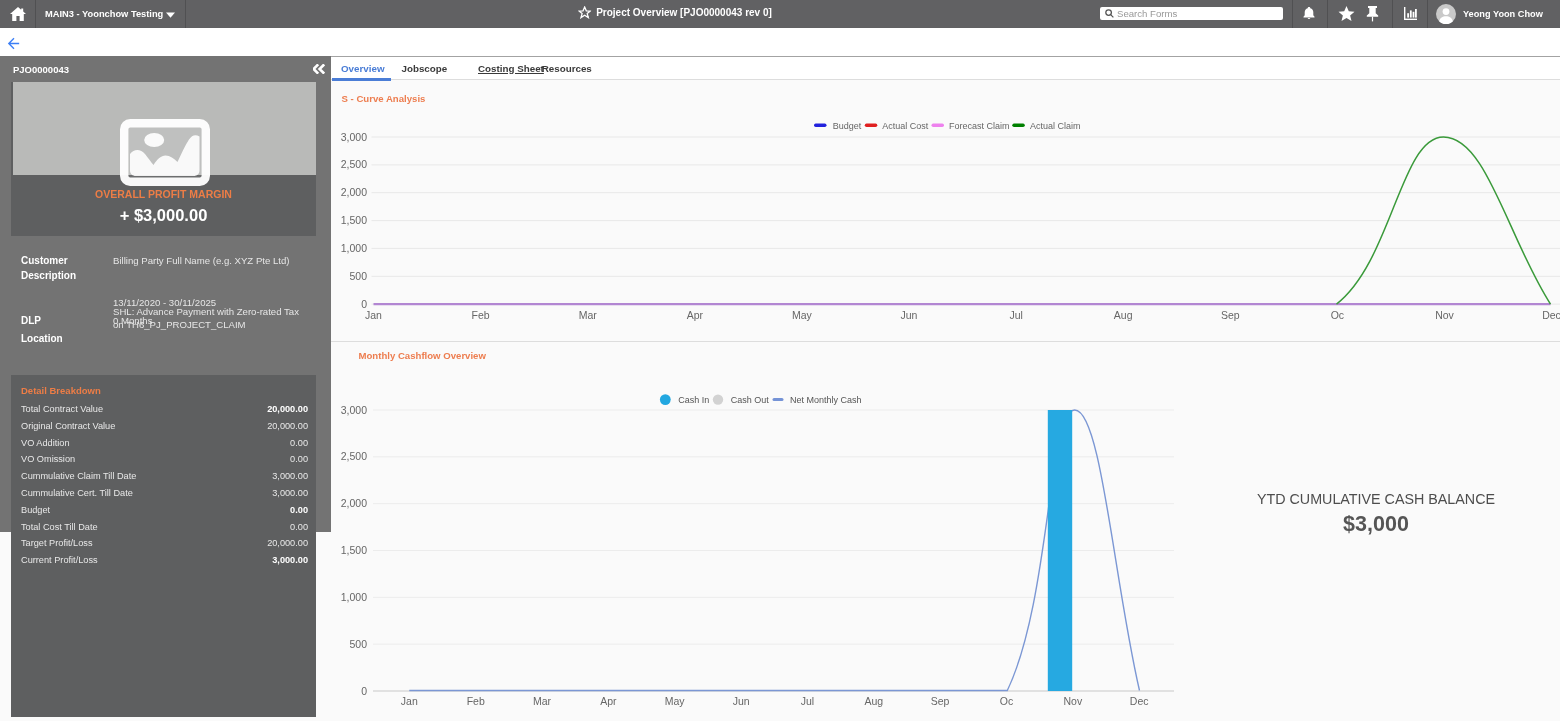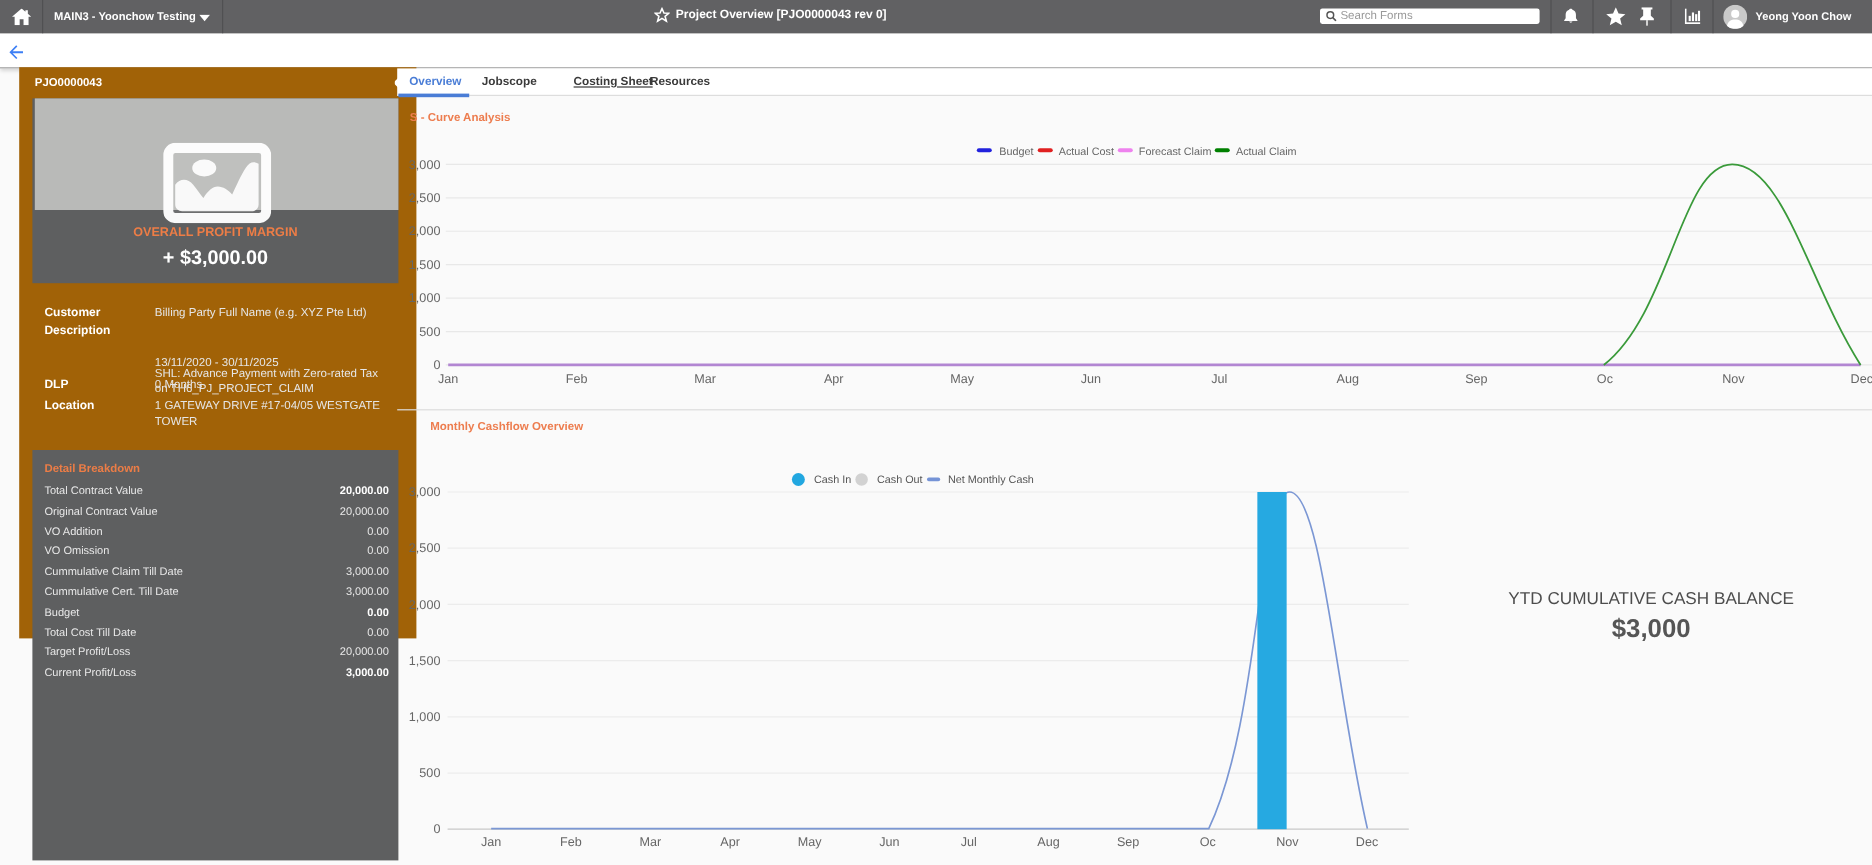--- a/index.html
+++ b/index.html
@@ -8,21 +8,21 @@
 
 
 #topbar { position:absolute; left:0; top:0; width:1560px; height:28px; background:#616163; }
 .sep { position:absolute; top:0; width:1px; height:28px; background:#505052; }
 #topbar .wt { color:#fff; font-weight:bold; font-size:10px; }
 
 
 #backrow { position:absolute; left:0; top:28px; width:1560px; height:29px; background:#fff; border-bottom:1px solid #a3a3a3; box-shadow:0 2px 3px rgba(0,0,0,0.14); }
 
 
-#sidebar { position:absolute; left:16px; top:56px; width:331px; height:476px; background:#a16207; }
+#sidebar { position:absolute; left:0; top:56px; width:331px; height:476px; background:#737373; }
 .panel { position:absolute; left:11px; width:305px; background:#5e5f60; }
 .srow { position:absolute; left:21px; font-size:10px; color:#fff; line-height:12.5px; }
 .slabel { font-weight:bold; color:#fff; }
 .svalue { position:absolute; left:113px; width:200px; font-size:9.6px; color:#e6e6e6; line-height:12.5px; }
 .drow { position:relative; height:16.8px; font-size:9.2px; color:#e8e8e8; }
 .drow .dl { position:absolute; left:10px; top:3px; }
 .drow .dv { position:absolute; right:8px; top:3px; }
 .drow.b .dv { color:#fff; font-weight:bold; }
 
 
@@ -42,21 +42,21 @@
   <svg class="abs" style="left:10px;top:7px" width="16" height="14" viewBox="0 0 16 14">
     <path d="M8 0 L11.2 2.8 L11.2 1.6 L13.2 1.6 L13.2 4.5 L16 7 L13.8 7 L13.8 14 L9.6 14 L9.6 9 L6.4 9 L6.4 14 L2.2 14 L2.2 7 L0 7 Z" fill="#fff"></path>
   </svg>
   <div class="sep" style="left:35px"></div>
   <div class="abs" style="left:45px;top:0;line-height:28px;color:#fff;font-weight:bold;font-size:9.3px;">MAIN3 - Yoonchow Testing</div>
   <svg class="abs" style="left:166px;top:12px" width="9" height="6.5" viewBox="0 0 11 7">
       <path d="M0 0 L11 0 L5.5 6.5 Z" fill="#fff"></path>
     </svg>
   <div class="sep" style="left:185px"></div>
 
-  <div class="abs" style="left:642px;top:0;height:24px;transform:translateX(-50%);display:flex;align-items:center;">
+  <div class="abs" style="left:675px;top:0;height:24px;transform:translateX(-50%);display:flex;align-items:center;">
     <svg width="13" height="13" viewBox="0 0 24 24" style="margin-right:5px">
         <path d="M12 2 L15 9 L22.5 9.3 L16.7 14 L18.8 21.5 L12 17.2 L5.2 21.5 L7.3 14 L1.5 9.3 L9 9 Z" fill="none" stroke="#fff" stroke-width="2.4"></path>
       </svg>
     <span class="wt">Project Overview [PJO0000043 rev 0]</span>
   </div>
 
   <div class="abs" style="left:1100px;top:6.5px;width:183px;height:13.5px;background:#fff;border-radius:2px;">
     <svg class="abs" style="left:5px;top:2.5px" width="9" height="9" viewBox="0 0 10 10">
         <circle cx="4" cy="4" r="3.1" fill="none" stroke="#555" stroke-width="1.4"></circle>
         <line x1="6.3" y1="6.3" x2="9.3" y2="9.3" stroke="#555" stroke-width="1.4"></line>
@@ -119,21 +119,20 @@
   </div>
 
   <div class="srow slabel" style="top:198.7px;">Customer</div>
   <div class="svalue" style="top:198.7px;">Billing Party Full Name (e.g. XYZ Pte Ltd)</div>
   <div class="srow slabel" style="top:214px;">Description</div>
   <div class="svalue" style="top:214px;margin-top:36px;">SHL: Advance Payment with Zero-rated Tax<br>on TH6_PJ_PROJECT_CLAIM</div>
   <div class="svalue" style="top:241px;">13/11/2020 - 30/11/2025</div>
   <div class="srow slabel" style="top:259px;">DLP</div>
   <div class="svalue" style="top:259px;">0 Months</div>
   <div class="srow slabel" style="top:277px;">Location</div>
-  <div class="svalue" style="top:277px;">1 GATEWAY DRIVE #17-04/05 WESTGATE<br>TOWER</div>
 
   <div class="panel" style="top:319px;height:342px;text-decoration:underline;">
     <div class="abs" style="left:10px;top:9.5px;font-size:9.5px;font-weight:bold;color:#ED7D46;">Detail Breakdown</div>
     <div class="abs" style="left:0;top:26px;width:305px;">
       <div class="drow b">
           <span class="dl">Total Contract Value</span>
           <span class="dv">20,000.00</span>
         </div>
       <div class="drow">
           <span class="dl">Original Contract Value</span>

